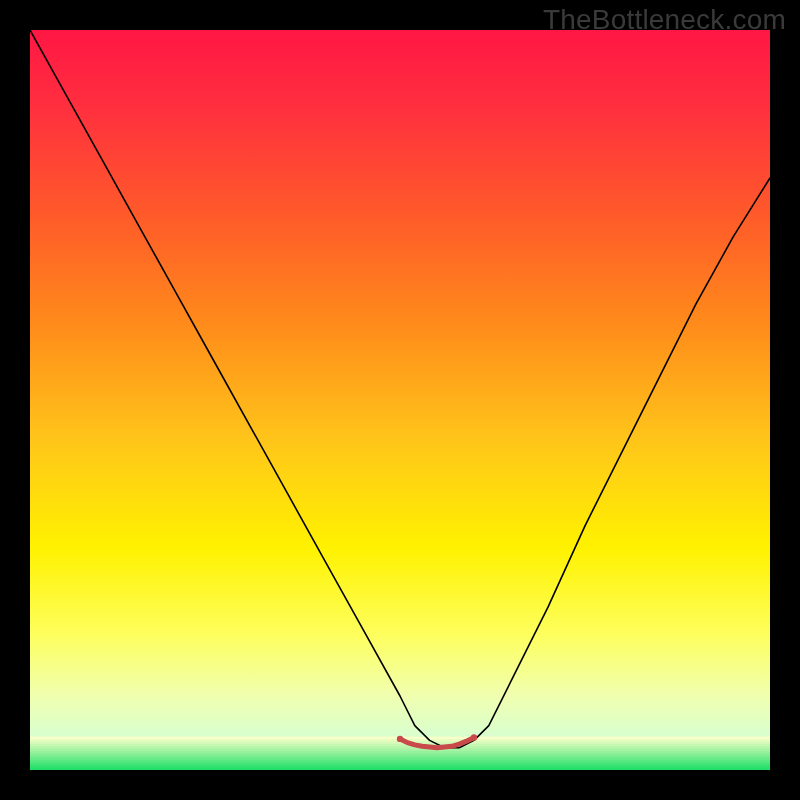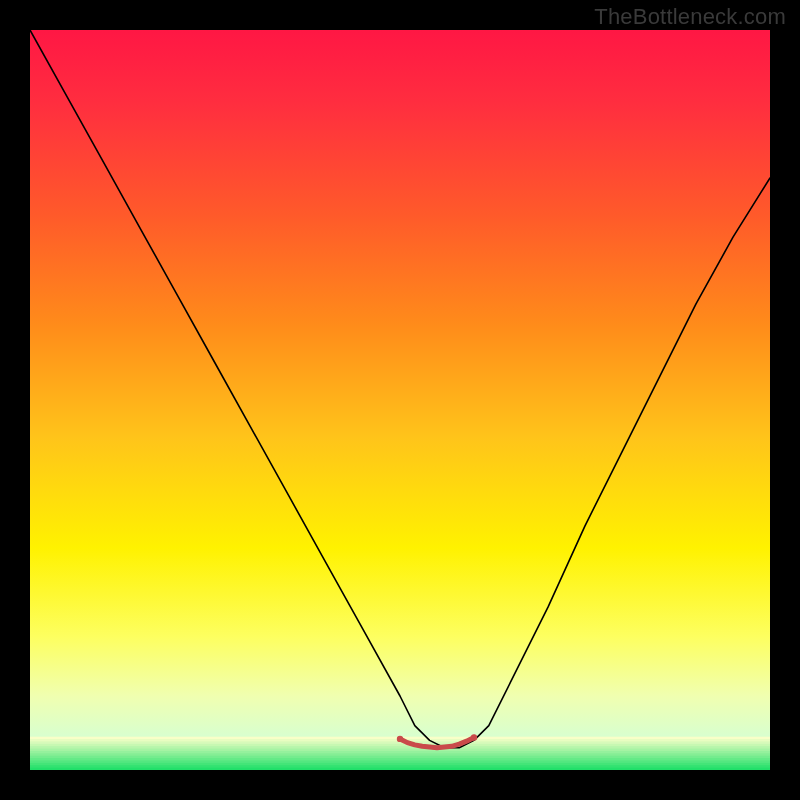--- a/index.html
+++ b/index.html
@@ -13,21 +13,21 @@
   .container {
     position: relative;
     width: 800px;
     height: 800px;
   }
   .watermark {
     position: absolute;
     top: 4px;
     right: 14px;
     font-family: Arial, Helvetica, sans-serif;
-    font-size: 22px;
+    font-size: 28px;
     font-weight: 500;
     color: #3a3a3a;
     letter-spacing: 0.2px;
     z-index: 10;
     text-align: center;
   }
   .plot-area {
     position: absolute;
     left: 30px;
     top: 30px;

